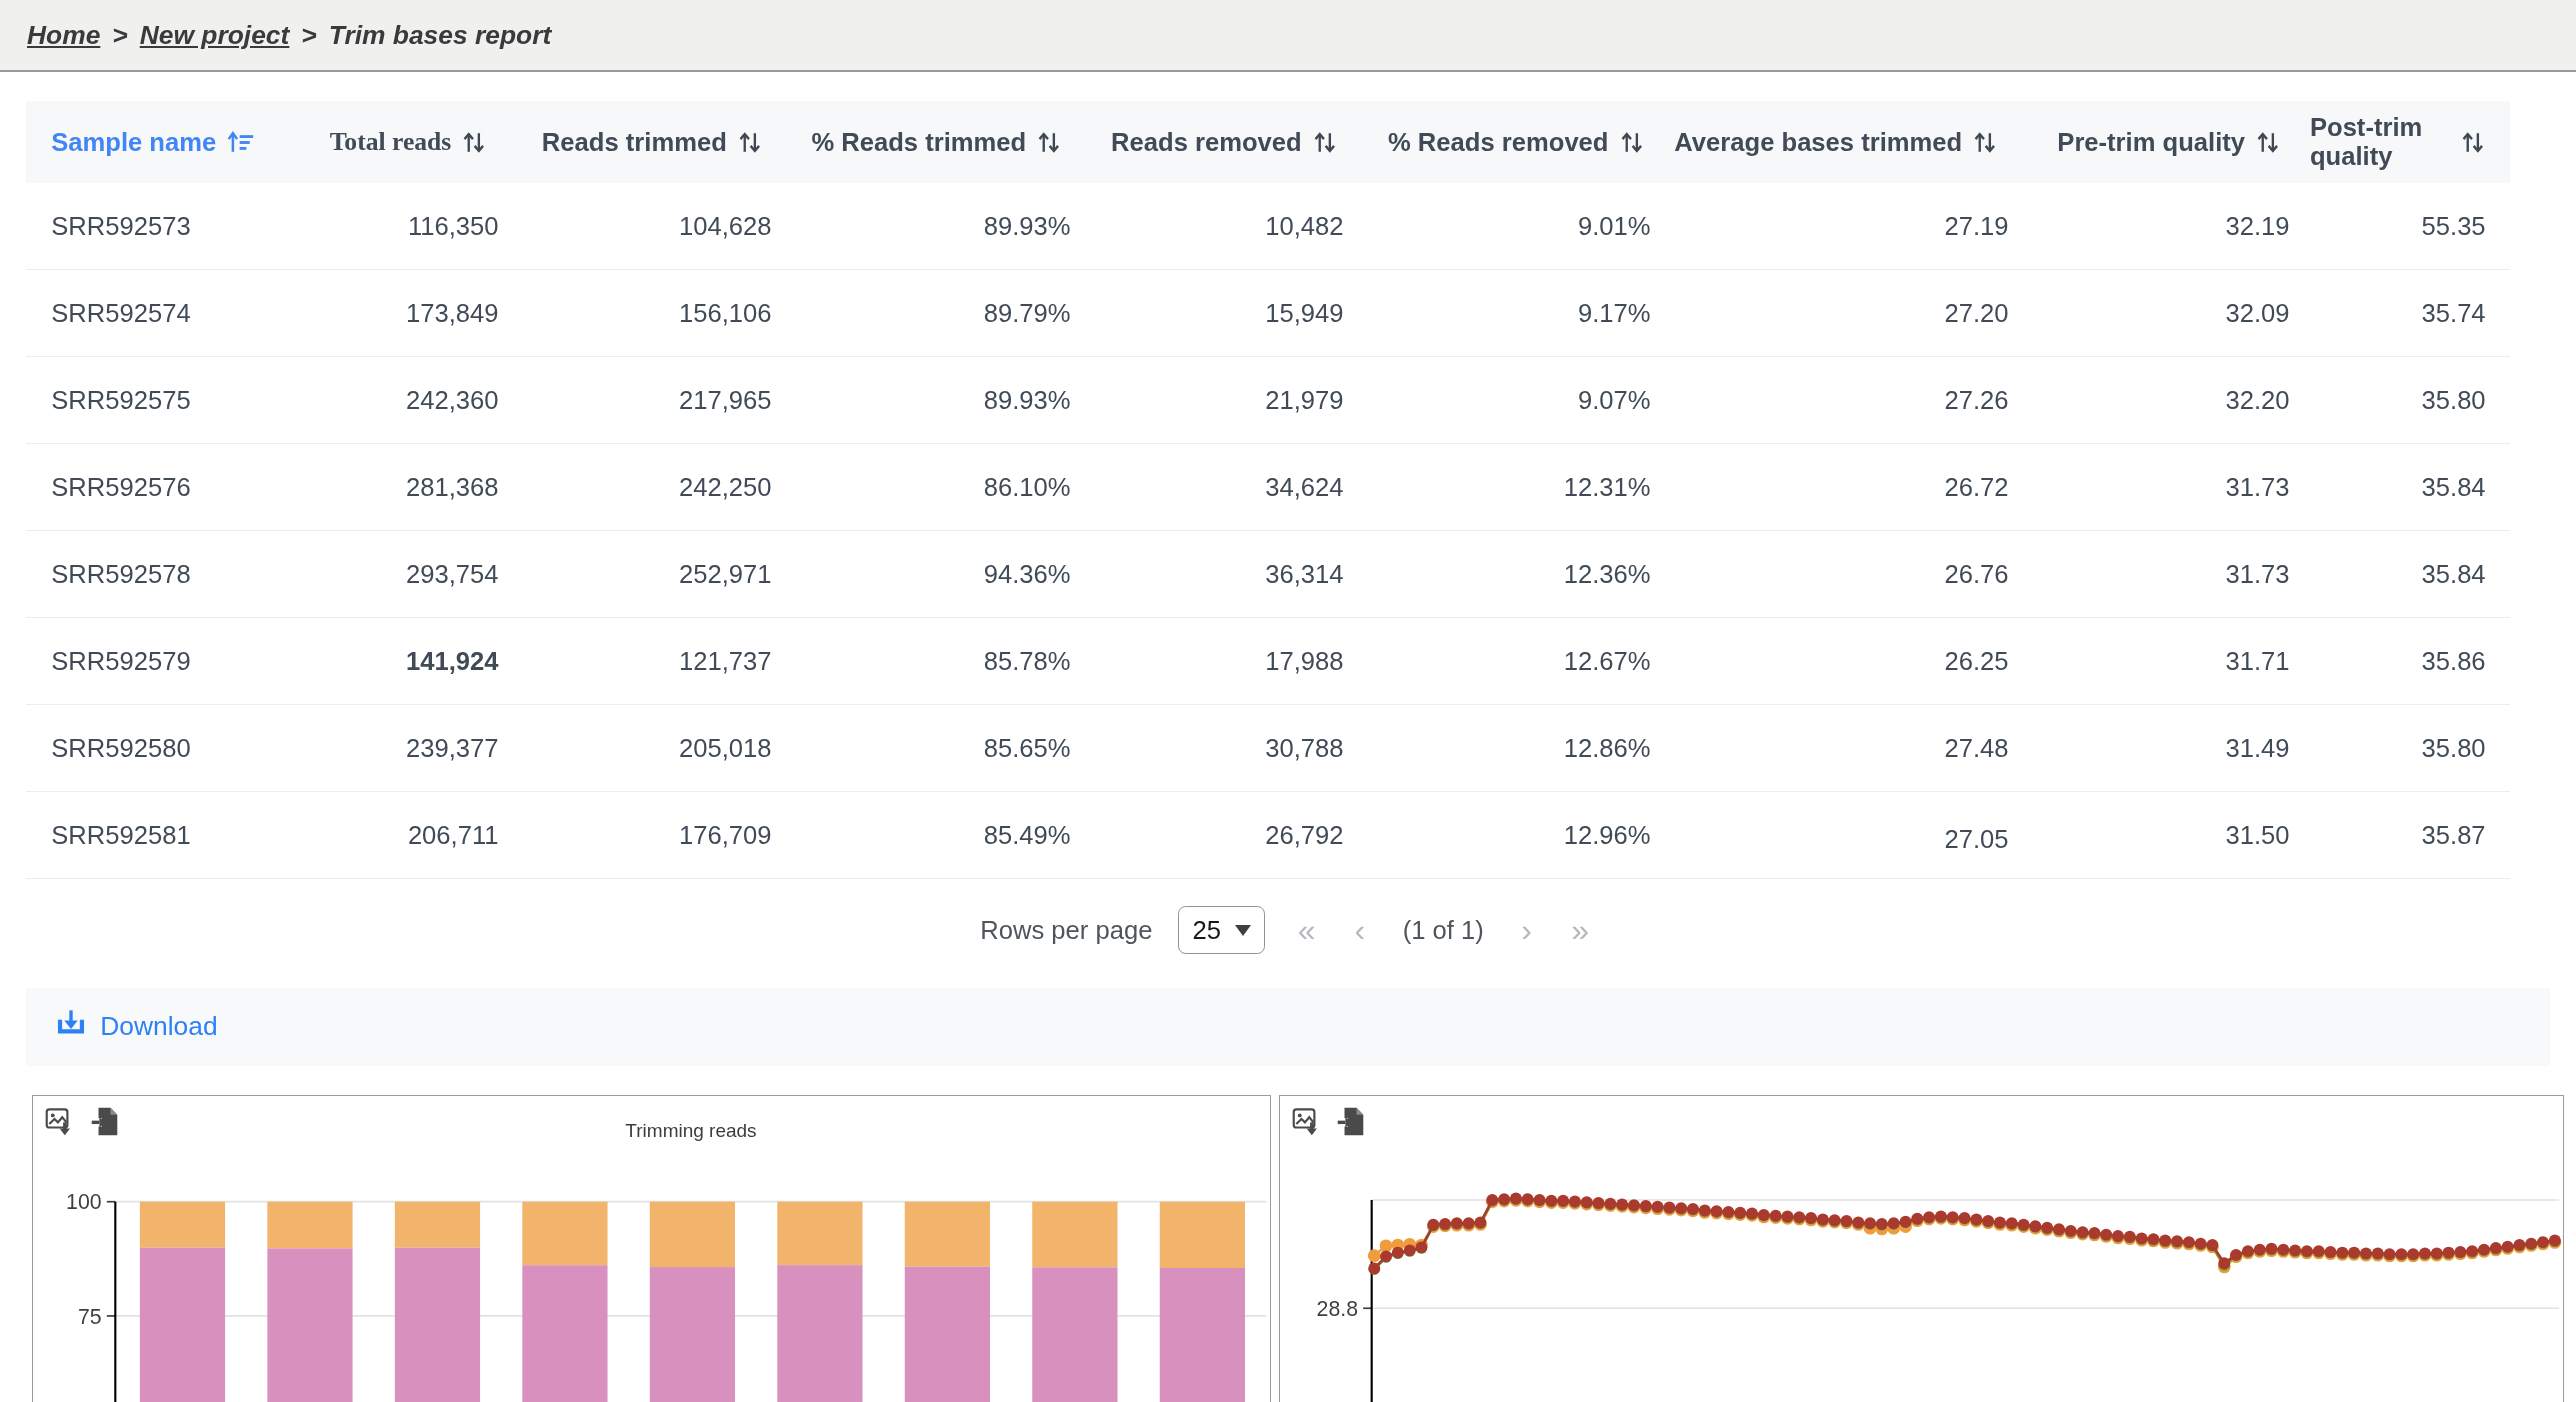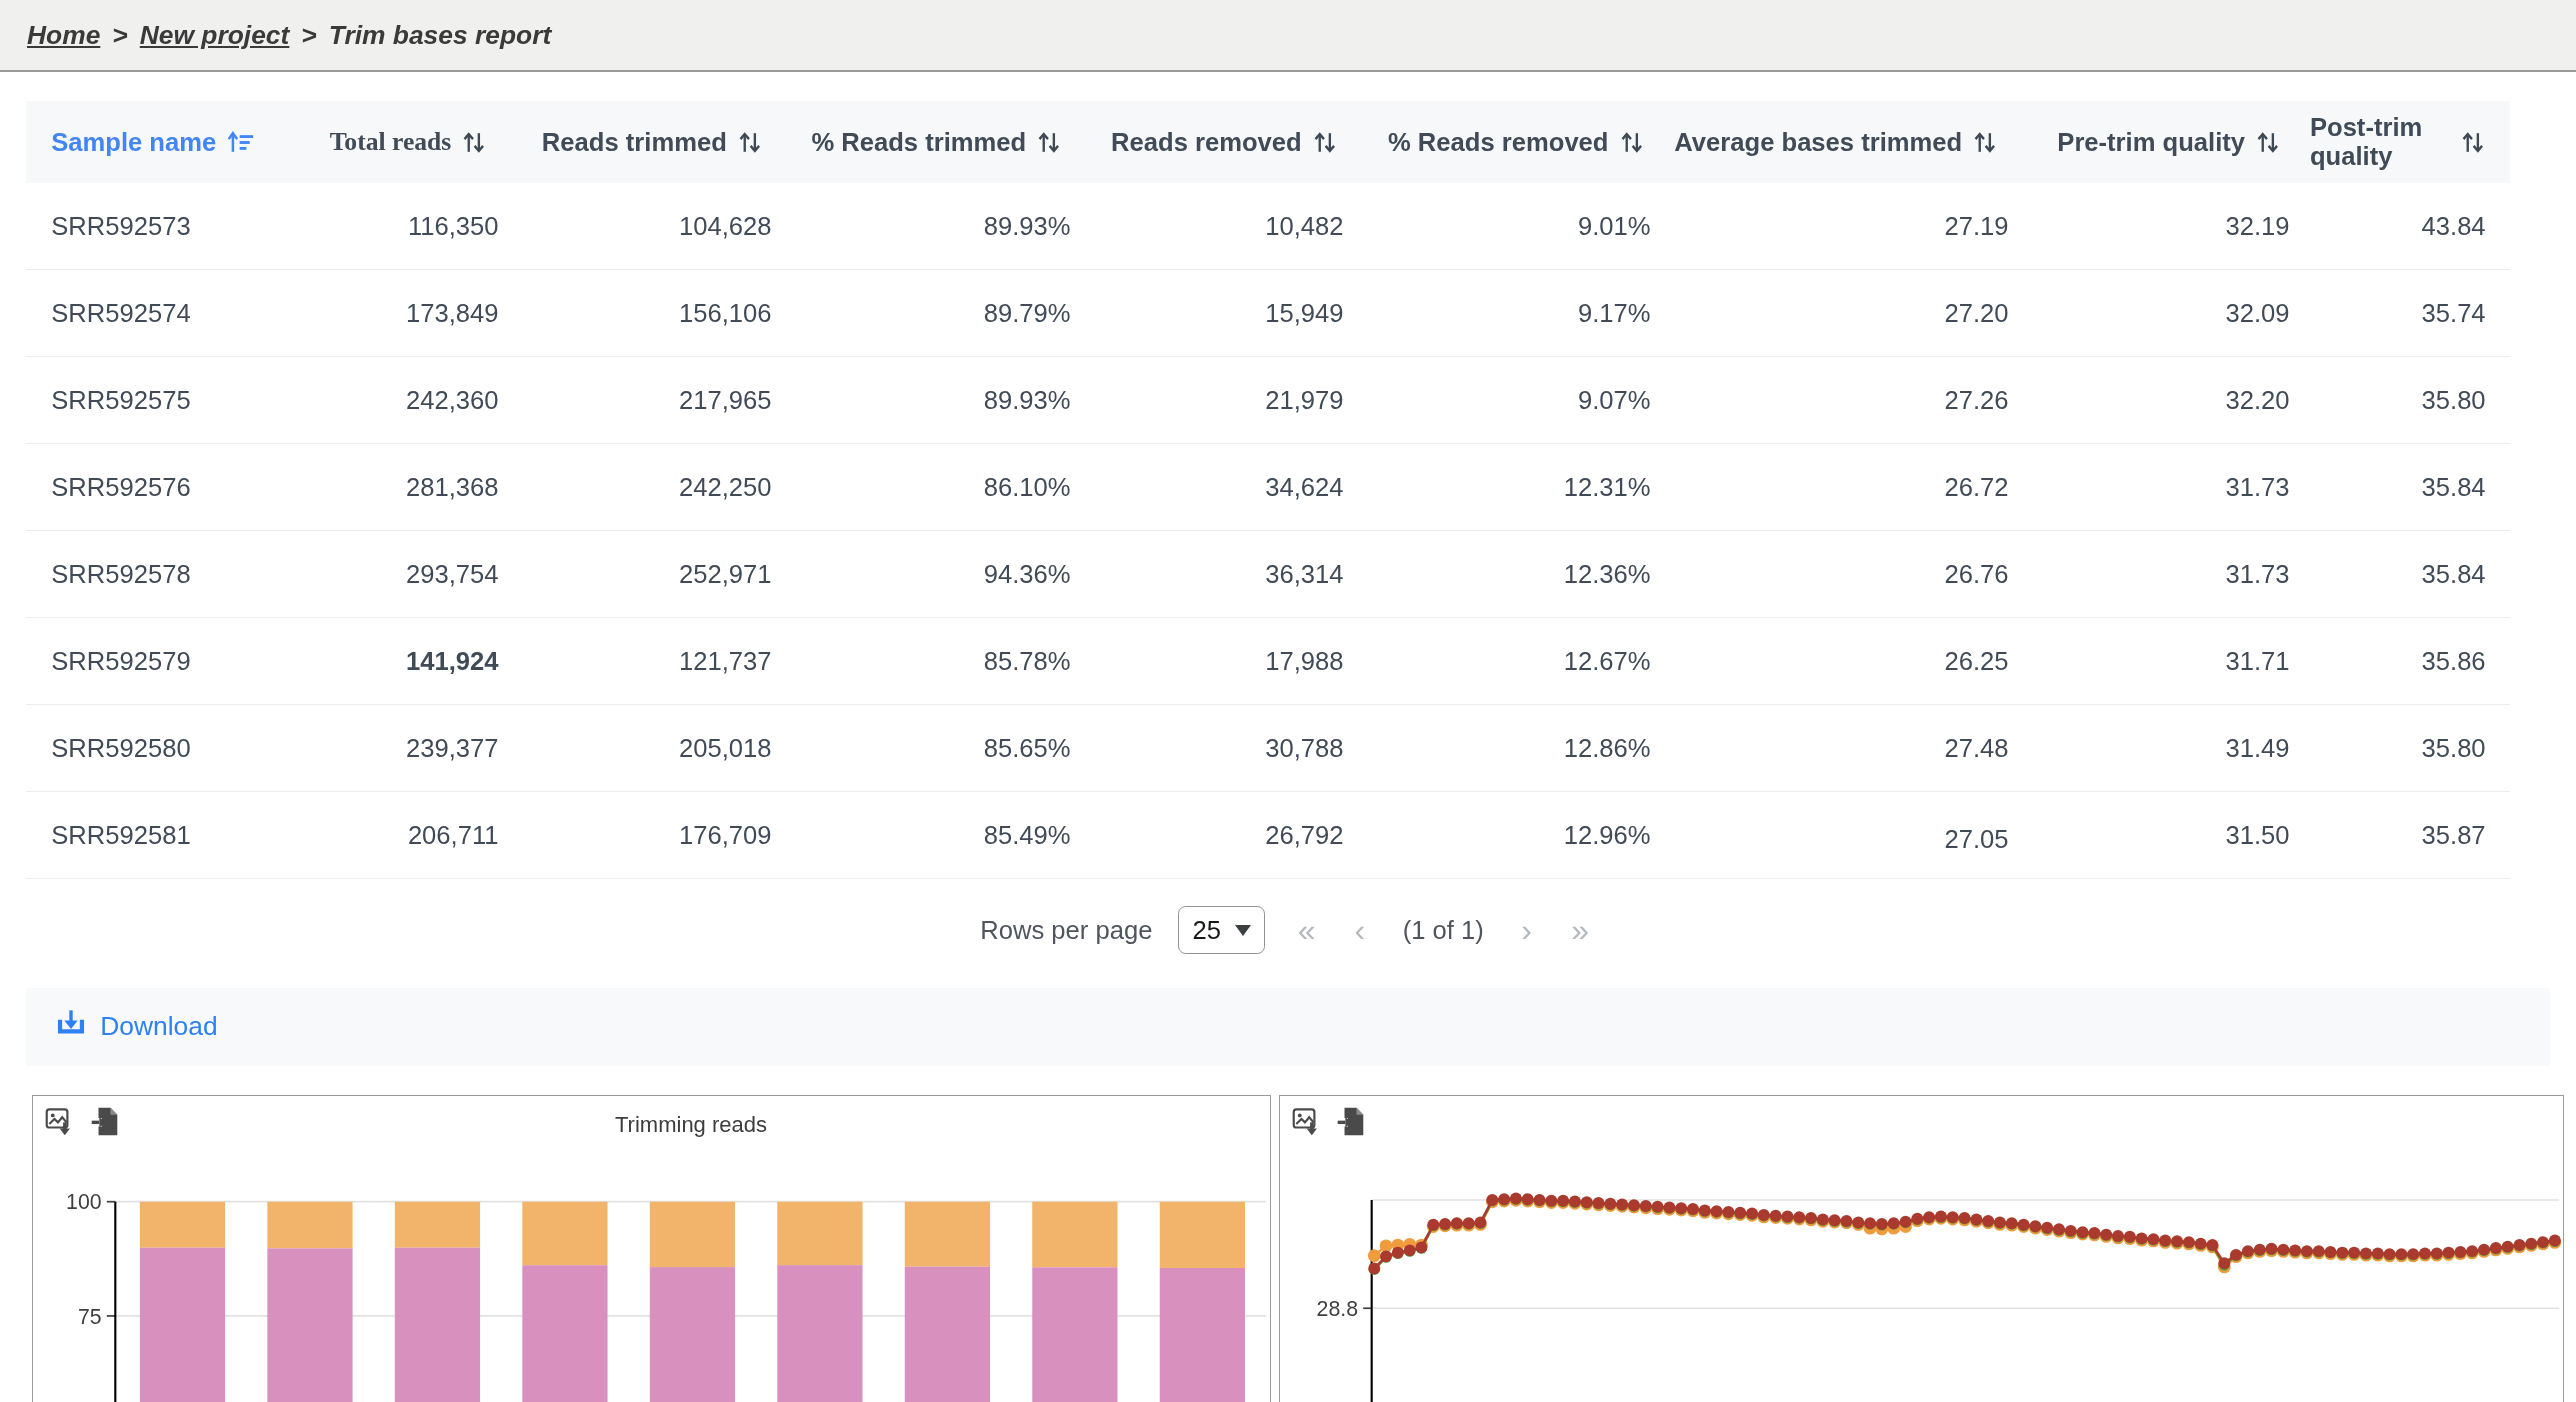--- a/index.html
+++ b/index.html
@@ -33,21 +33,21 @@
   .pg-status{color:#4e555c;margin:0 5.1px;}
   
   .download-panel{margin:6.8px 25.6px 0 25.6px;height:78px;background:#f8f9fa;display:flex;align-items:center;
       padding-left:29px;box-sizing:border-box;}
   .download-link{display:flex;align-items:center;gap:13.6px;color:#2e80f5;font-size:26.4px;cursor:pointer;text-decoration:none;}
   
   .charts-row{margin:29px 0 0 32px;display:flex;gap:7.7px;}
   .chart-panel{position:relative;background:#fff;border:1.7px solid #9b9b9b;height:597px;}
   #chart-left{width:1237px;}
   #chart-right{width:1283px;}
-  .chart-title{position:absolute;top:16px;font-size:22px;color:#3d3d3d;text-align:center;}
+  .chart-title{position:absolute;top:24px;font-size:19px;color:#3d3d3d;text-align:center;}
   #chart-left .chart-title{left:82px;width:1152px;}
   #chart-right .chart-title{left:91px;width:1188px;}
   .chart-toolbar{position:absolute;top:10.2px;left:12px;display:flex;gap:13.6px;z-index:2;}
   .chart-toolbar .tb-icon{cursor:pointer;}
   svg.plot{position:absolute;left:0;top:0;}
 </style>
 </head>
 <body>
 
 <div class="breadcrumb-bar">
@@ -164,21 +164,21 @@
   <div id="tbody">
       <div class="trow">
         <div class="td first" style="width: 273px;">SRR592573</div>
         <div class="td" style="width: 205px;">116,350</div>
         <div class="td" style="width: 273px;">104,628</div>
         <div class="td" style="width: 299px;">89.93%</div>
         <div class="td" style="width: 273px;">10,482</div>
         <div class="td" style="width: 307px;">9.01%</div>
         <div class="td" style="width: 358px;">27.19</div>
         <div class="td" style="width: 281px;">32.19</div>
-        <div class="td last" style="width: 215px;">43.84</div>
+        <div class="td last" style="width: 215px;">55.35</div>
       </div>
       <div class="trow">
         <div class="td first" style="width: 273px;">SRR592574</div>
         <div class="td" style="width: 205px;">173,849</div>
         <div class="td" style="width: 273px;">156,106</div>
         <div class="td" style="width: 299px;">89.79%</div>
         <div class="td" style="width: 273px;">15,949</div>
         <div class="td" style="width: 307px;">9.17%</div>
         <div class="td" style="width: 358px;">27.20</div>
         <div class="td" style="width: 281px;">32.09</div>

